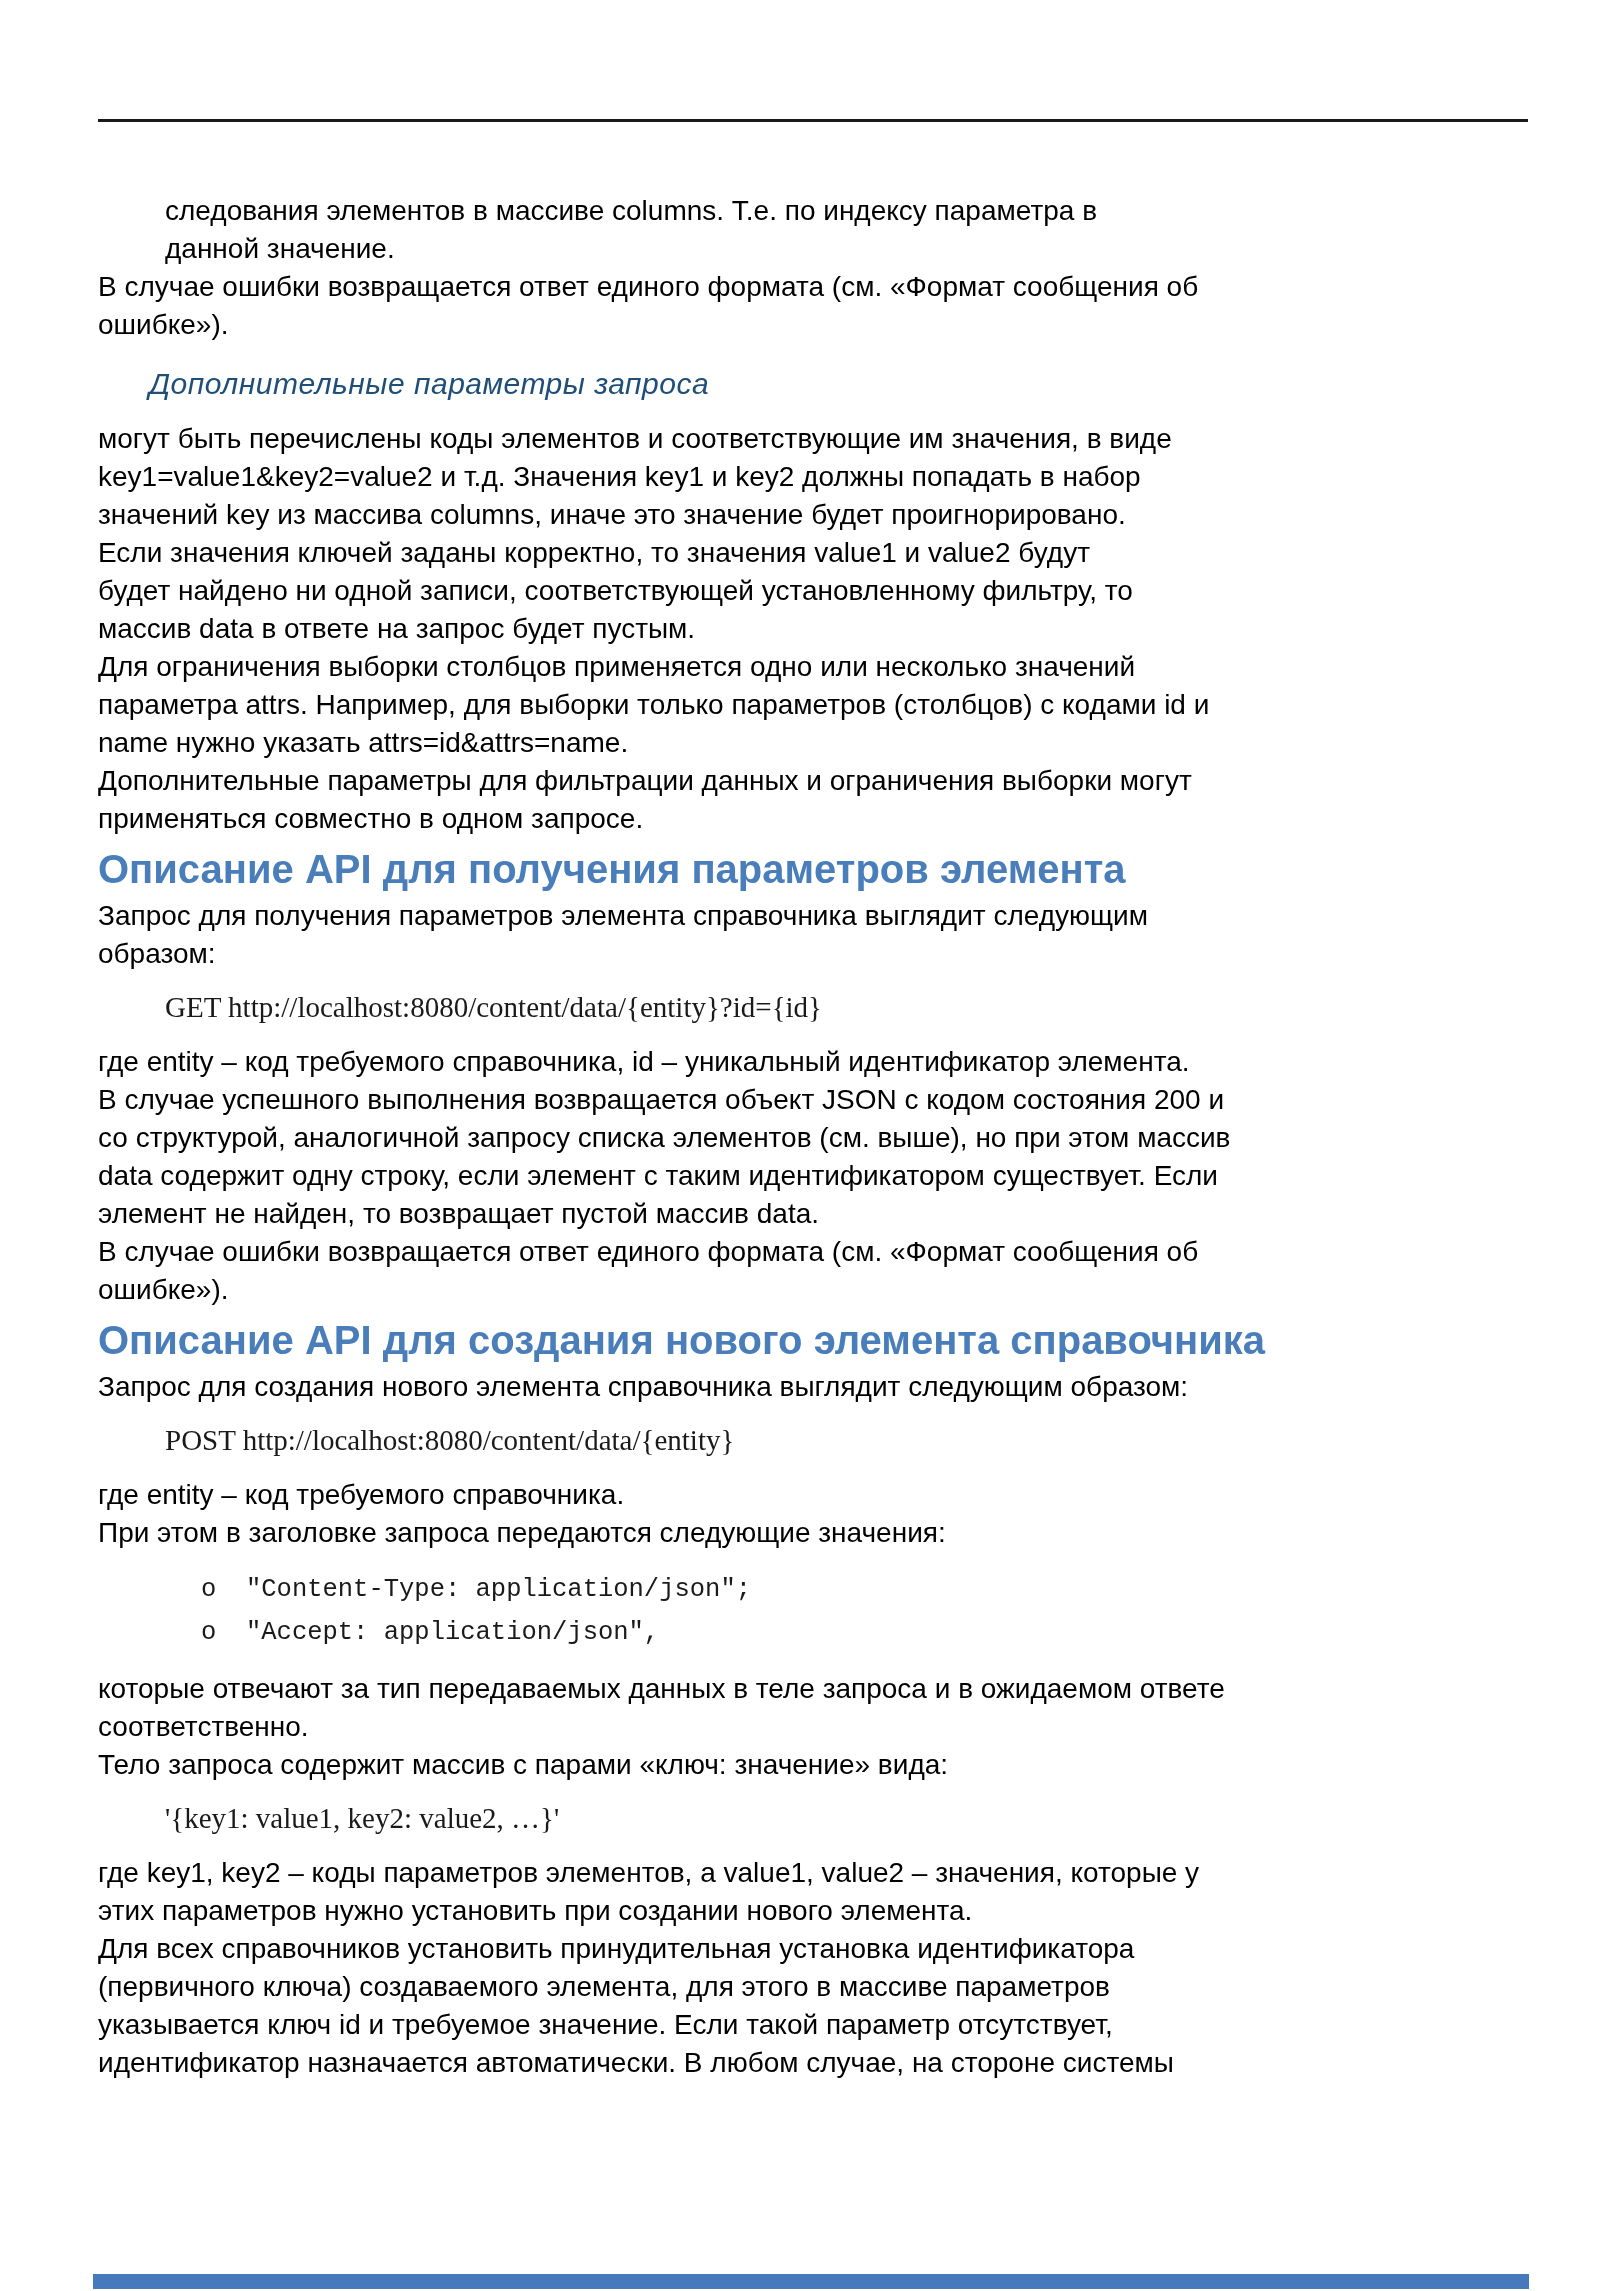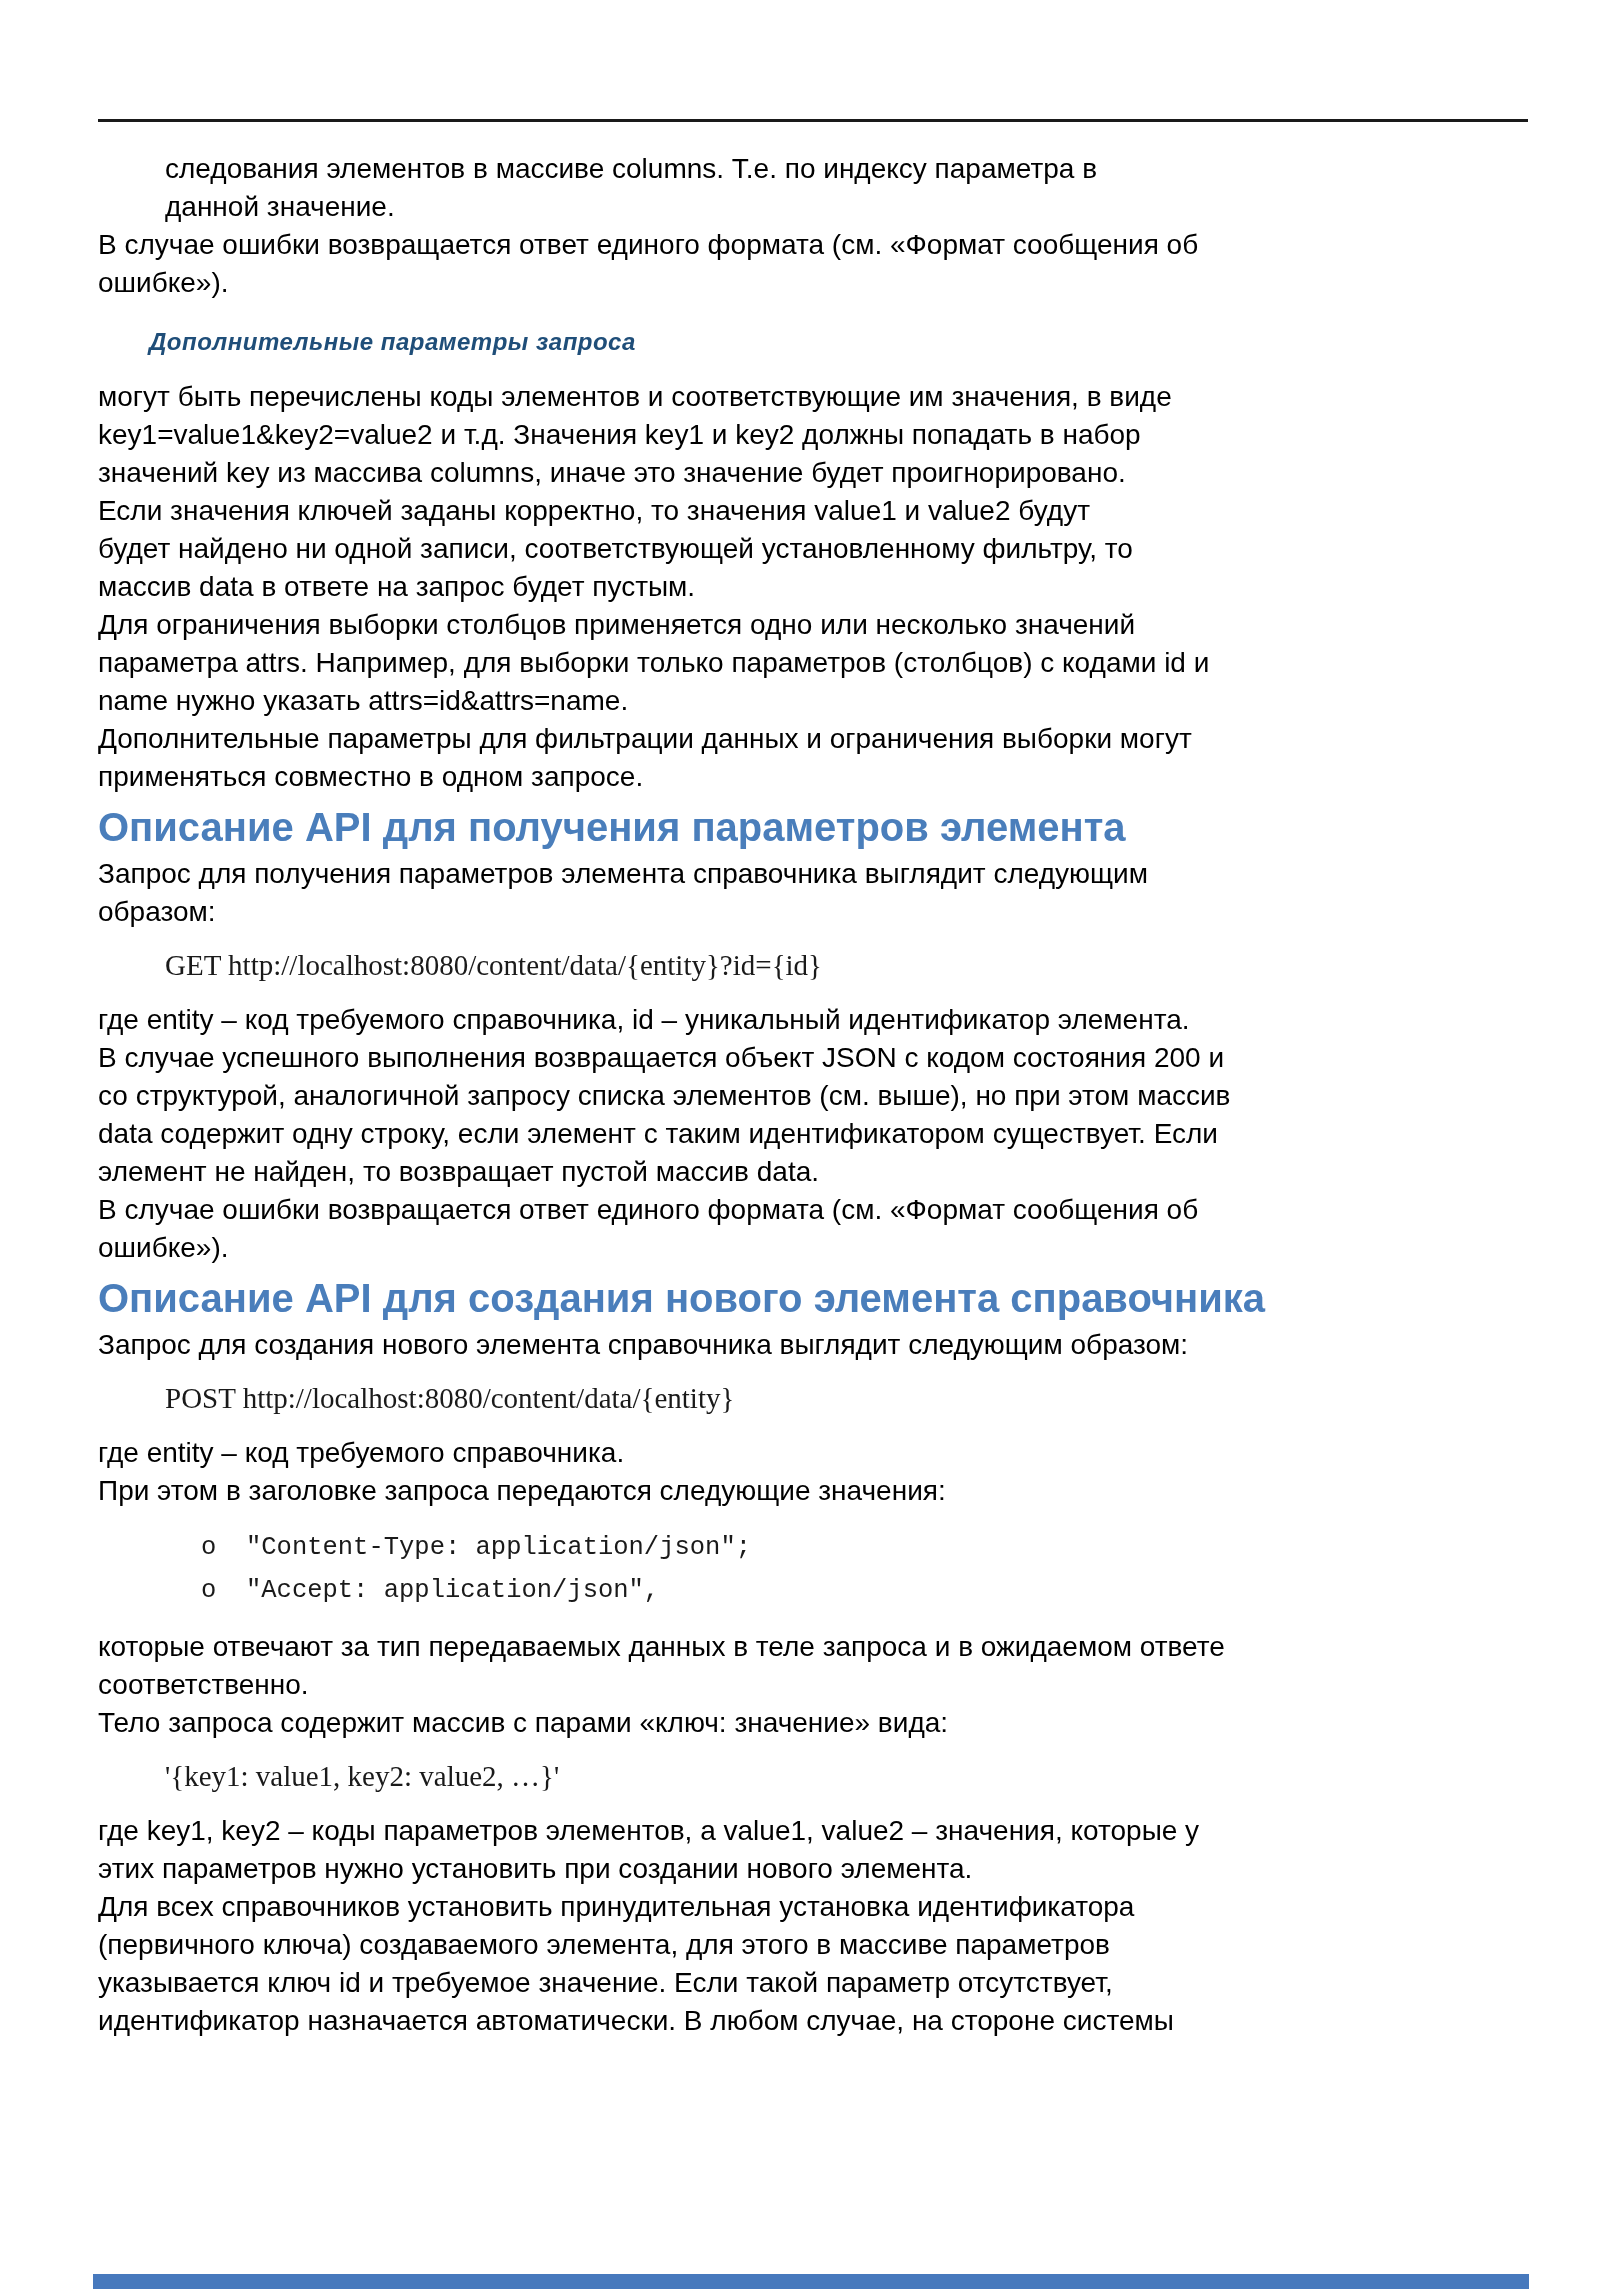--- a/index.html
+++ b/index.html
@@ -25,27 +25,27 @@
   .page-content {
     position: absolute;
     top: 150px;
     left: 98px;
     width: 1441px;
     font-size: 28px;
     line-height: 38px;
   }
   .line { white-space: nowrap; }
 
-  .block-indented { margin-left: 67px; }
+  .block-indented { margin-left: 67px; margin-top: 42px; }
 
   .block-heading3 {
     margin: 19.6px 0 17.6px 51px;
-    font-size: 24px;
+    font-size: 30px;
     line-height: 39px;
-    font-weight: bold;
+    font-weight: normal;
     font-style: italic;
     color: var(--h3-color, #1f4e79);
     letter-spacing: 0.5px;
   }
   .block-heading2 {
     margin: 11.8px 0 7.8px 0;
     font-size: 40px;
     line-height: 39px;
     font-weight: bold;
     color: var(--h2-color, #4a7ebb);

